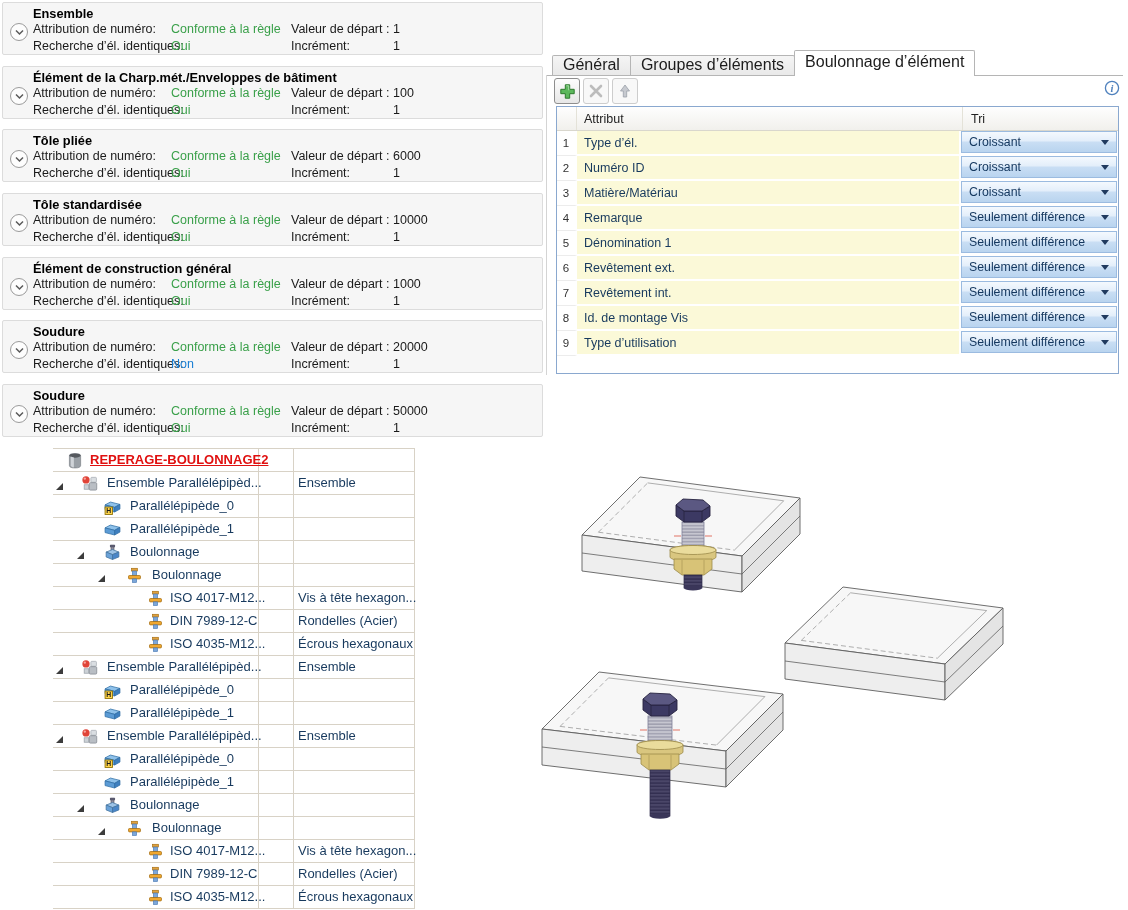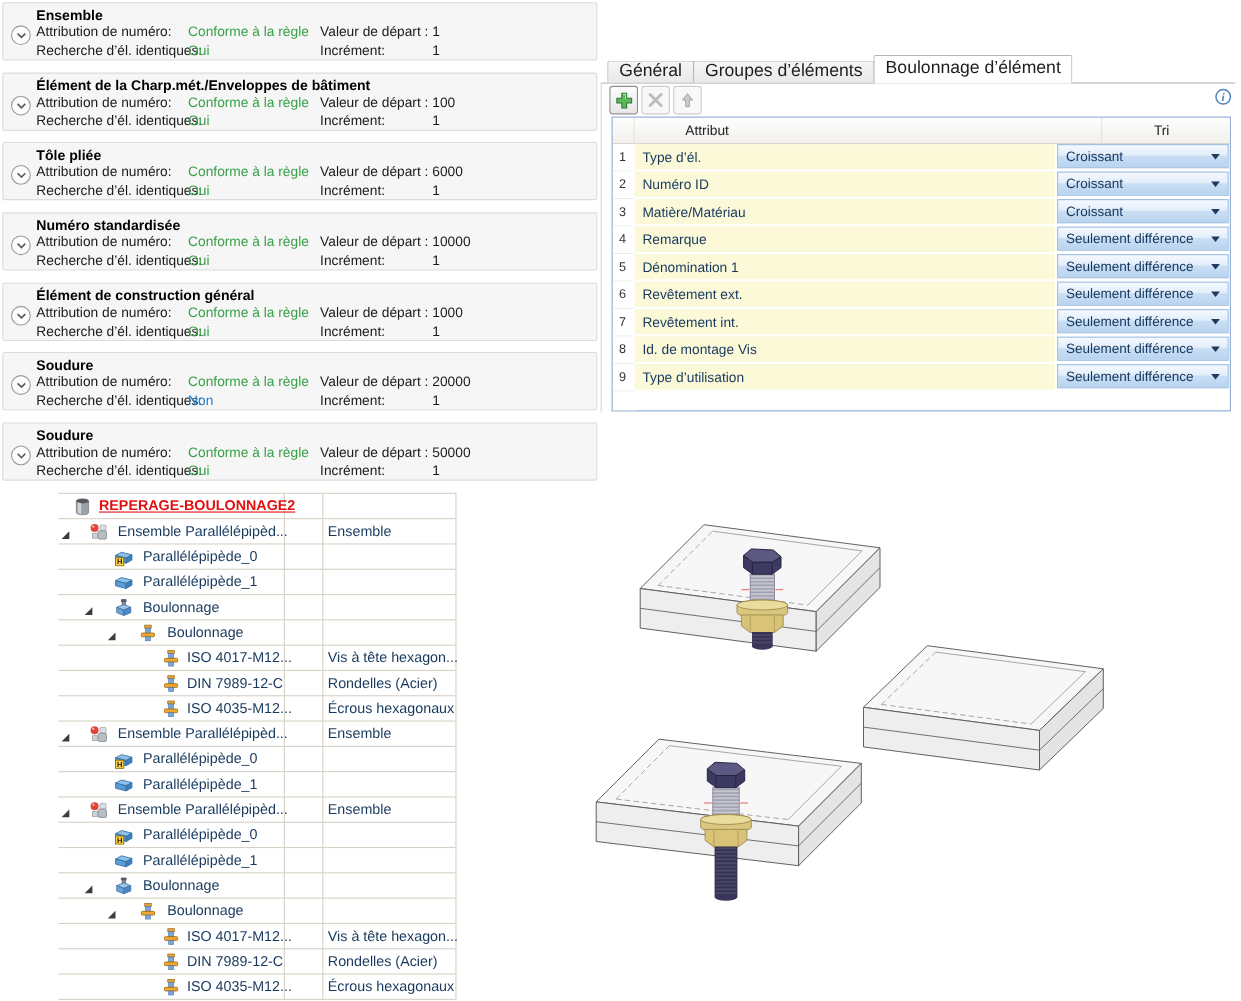--- a/index.html
+++ b/index.html
@@ -35,21 +35,21 @@
   .toolbar { position:absolute; left:7px; top:28px; display:flex; gap:3px; }
   .tb { width:26px; height:26px; border:1px solid #8e8e8e; border-radius:3px;
     background:linear-gradient(#fdfdfd,#e7e7e7); display:flex; align-items:center; justify-content:center; }
   .tb.disabled { border-color:#cdcdcd; background:#f8f8f8; }
   .info { position:absolute; right:3px; top:30px; width:16px; height:16px; }
 
   
   .attr-table { position:absolute; left:9px; top:56px; width:563px; height:268px;
     border:1px solid var(--c-table_border,#8aa8cf); background:#fff; font-size:12.5px; overflow:hidden; }
   .attr-header { display:flex; height:24px; background:linear-gradient(#fefefe,#f1f0ec);
-    border-bottom:1px solid #d9d7cd; color:#222;gap:39px; }
+    border-bottom:1px solid #d9d7cd; color:#222; }
   .ah-num  { width:20px; border-right:1px solid #e4e2d8; }
   .ah-attr { width:386px; display:flex; align-items:center; padding-left:7px; border-right:1px solid #e4e2d8; }
   .ah-sort { flex:1; display:flex; align-items:center; padding-left:8px; }
   .attr-row { display:flex; height:25px; }
   .ar-num { width:20px; display:flex; align-items:center; justify-content:center;
     font-size:11.5px; color:#333; background:#fff; border-right:2px solid #fff; border-bottom:1px solid #ececec; }
   .ar-attr { width:384px; background:var(--c-row_yellow,#fbf9d8); border-bottom:2px solid #fff;
     border-right:2px solid #fff; display:flex; align-items:center; padding-left:7px;
     color:var(--c-tree_text,#17395d); white-space:nowrap; }
   .ar-sort { flex:1; position:relative; }
@@ -134,21 +134,21 @@
     <span class="r t3 c3">Incrément:</span>
     <span class="r t3 c4">1</span>
   </div>
 
   <div class="rule-panel" style="top: 193px;">
     <span class="chev">
       <svg width="9" height="7" viewBox="0 0 9 7">
             <polyline points="1,1.5 4.5,5 8,1.5" fill="none" stroke="#5a5a5a" stroke-width="1.5"></polyline>
           </svg>
     </span>
-    <span class="r-title">Numéro standardisée</span>
+    <span class="r-title">Tôle standardisée</span>
     <span class="r t2 c1">Attribution de numéro:</span>
     <span class="r t2 c2 val green">Conforme à la règle</span>
     <span class="r t2 c3">Valeur de départ :</span>
     <span class="r t2 c4">10000</span>
     <span class="r t3 c1">Recherche d’él. identiques:</span>
     <span class="r t3 c2 val green">Oui</span>
     <span class="r t3 c3">Incrément:</span>
     <span class="r t3 c4">1</span>
   </div>
 

